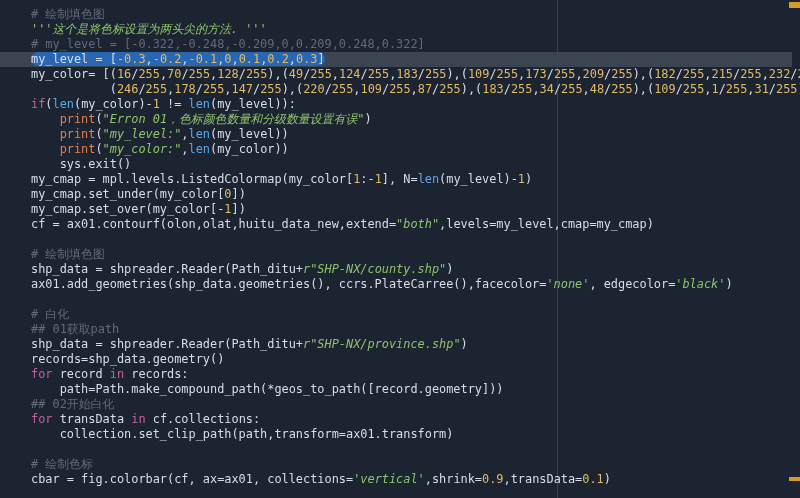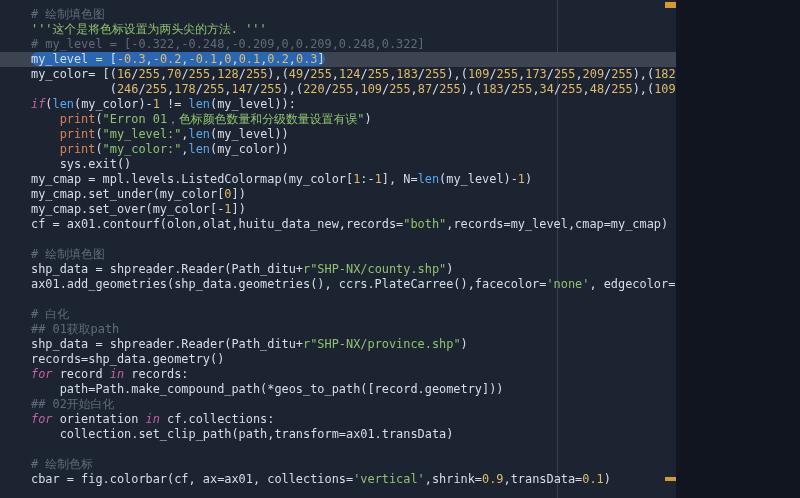--- a/index.html
+++ b/index.html
@@ -1,18 +1,18 @@
 <!DOCTYPE html>
 <html><head>
 <meta charset="utf-8">
 <style>
   html,body{margin:0;padding:0;background:#10151f;}
   #screen{
     position:relative;
-    width:676px;height:498px;
+    width:800px;height:498px;
     overflow:hidden;
     background:var(--bg,#1c2431);
     font-family:"DejaVu Sans Mono","Liberation Mono",monospace;
     font-size:11.9px;
     cursor:text;
   }
   #column-ruler{
     position:absolute;top:0;bottom:0;width:1px;
     background:var(--ruler,#39414f);
     z-index:1;
@@ -28,22 +28,22 @@
   }
   .line{
     height:15px;line-height:15px;white-space:pre;
   }
   .selection{
     background:var(--selection,#2a67b2);
     border-radius:7px;
   }
   .tk-def{color:var(--c-def,#d6dee9);}
   .tk-com{color:var(--c-com,#5f6b7b);}
-  .tk-str{color:var(--c-str,#8fc46d);}
-  .tk-kw {color:var(--c-kw,#c75fa5);font-style:italic;}
+  .tk-str{color:var(--c-str,#8fc46d);font-style:italic;}
+  .tk-kw {color:var(--c-kw,#c75fa5);}
   .tk-fn {color:var(--c-fn,#55aaf0);}
   .tk-bi {color:var(--c-bi,#e0804e);}
   .tk-num{color:var(--c-num,#e2bb66);}
   #scrollbar{
     position:absolute;top:0;right:0;width:12px;height:498px;
     z-index:4;
   }
   .scrollbar-marker{
     position:absolute;left:1px;right:0;
     background:var(--marker,#d79a28);
@@ -63,35 +63,35 @@
       <div class="line"><span class="tk-def">my_color= [(</span><span class="tk-num">16</span><span class="tk-def">/</span><span class="tk-num">255</span><span class="tk-def">,</span><span class="tk-num">70</span><span class="tk-def">/</span><span class="tk-num">255</span><span class="tk-def">,</span><span class="tk-num">128</span><span class="tk-def">/</span><span class="tk-num">255</span><span class="tk-def">),(</span><span class="tk-num">49</span><span class="tk-def">/</span><span class="tk-num">255</span><span class="tk-def">,</span><span class="tk-num">124</span><span class="tk-def">/</span><span class="tk-num">255</span><span class="tk-def">,</span><span class="tk-num">183</span><span class="tk-def">/</span><span class="tk-num">255</span><span class="tk-def">),(</span><span class="tk-num">109</span><span class="tk-def">/</span><span class="tk-num">255</span><span class="tk-def">,</span><span class="tk-num">173</span><span class="tk-def">/</span><span class="tk-num">255</span><span class="tk-def">,</span><span class="tk-num">209</span><span class="tk-def">/</span><span class="tk-num">255</span><span class="tk-def">),(</span><span class="tk-num">182</span><span class="tk-def">/</span><span class="tk-num">255</span><span class="tk-def">,</span><span class="tk-num">215</span><span class="tk-def">/</span><span class="tk-num">255</span><span class="tk-def">,</span><span class="tk-num">232</span><span class="tk-def">/</span><span class="tk-num">255</span></div>
       <div class="line"><span class="tk-def">           (</span><span class="tk-num">246</span><span class="tk-def">/</span><span class="tk-num">255</span><span class="tk-def">,</span><span class="tk-num">178</span><span class="tk-def">/</span><span class="tk-num">255</span><span class="tk-def">,</span><span class="tk-num">147</span><span class="tk-def">/</span><span class="tk-num">255</span><span class="tk-def">),(</span><span class="tk-num">220</span><span class="tk-def">/</span><span class="tk-num">255</span><span class="tk-def">,</span><span class="tk-num">109</span><span class="tk-def">/</span><span class="tk-num">255</span><span class="tk-def">,</span><span class="tk-num">87</span><span class="tk-def">/</span><span class="tk-num">255</span><span class="tk-def">),(</span><span class="tk-num">183</span><span class="tk-def">/</span><span class="tk-num">255</span><span class="tk-def">,</span><span class="tk-num">34</span><span class="tk-def">/</span><span class="tk-num">255</span><span class="tk-def">,</span><span class="tk-num">48</span><span class="tk-def">/</span><span class="tk-num">255</span><span class="tk-def">),(</span><span class="tk-num">109</span><span class="tk-def">/</span><span class="tk-num">255</span><span class="tk-def">,</span><span class="tk-num">1</span><span class="tk-def">/</span><span class="tk-num">255</span><span class="tk-def">,</span><span class="tk-num">31</span><span class="tk-def">/</span><span class="tk-num">255</span><span class="tk-def">)]</span></div>
       <div class="line"><span class="tk-kw">if</span><span class="tk-def">(</span><span class="tk-fn">len</span><span class="tk-def">(my_color)-</span><span class="tk-num">1</span><span class="tk-def"> != </span><span class="tk-fn">len</span><span class="tk-def">(my_level)):</span></div>
       <div class="line"><span class="tk-def">    </span><span class="tk-bi">print</span><span class="tk-def">(</span><span class="tk-str">"Erron 01，色标颜色数量和分级数量设置有误"</span><span class="tk-def">)</span></div>
       <div class="line"><span class="tk-def">    </span><span class="tk-bi">print</span><span class="tk-def">(</span><span class="tk-str">"my_level:"</span><span class="tk-def">,</span><span class="tk-fn">len</span><span class="tk-def">(my_level))</span></div>
       <div class="line"><span class="tk-def">    </span><span class="tk-bi">print</span><span class="tk-def">(</span><span class="tk-str">"my_color:"</span><span class="tk-def">,</span><span class="tk-fn">len</span><span class="tk-def">(my_color))</span></div>
       <div class="line"><span class="tk-def">    sys.exit()</span></div>
       <div class="line"><span class="tk-def">my_cmap = mpl.levels.ListedColormap(my_color[</span><span class="tk-num">1</span><span class="tk-def">:-</span><span class="tk-num">1</span><span class="tk-def">], N=</span><span class="tk-fn">len</span><span class="tk-def">(my_level)-</span><span class="tk-num">1</span><span class="tk-def">)</span></div>
       <div class="line"><span class="tk-def">my_cmap.set_under(my_color[</span><span class="tk-num">0</span><span class="tk-def">])</span></div>
       <div class="line"><span class="tk-def">my_cmap.set_over(my_color[-</span><span class="tk-num">1</span><span class="tk-def">])</span></div>
-      <div class="line"><span class="tk-def">cf = ax01.contourf(olon,olat,huitu_data_new,records=</span><span class="tk-str">"both"</span><span class="tk-def">,records=my_level,cmap=my_cmap)</span></div>
+      <div class="line"><span class="tk-def">cf = ax01.contourf(olon,olat,huitu_data_new,extend=</span><span class="tk-str">"both"</span><span class="tk-def">,levels=my_level,cmap=my_cmap)</span></div>
       <div class="line"></div>
       <div class="line"><span class="tk-com"># 绘制填色图</span></div>
       <div class="line"><span class="tk-def">shp_data = shpreader.Reader(Path_ditu+</span><span class="tk-str">r"SHP-NX/county.shp"</span><span class="tk-def">)</span></div>
       <div class="line"><span class="tk-def">ax01.add_geometries(shp_data.geometries(), ccrs.PlateCarree(),facecolor=</span><span class="tk-str">'none'</span><span class="tk-def">, edgecolor=</span><span class="tk-str">'black'</span><span class="tk-def">)</span></div>
       <div class="line"></div>
       <div class="line"><span class="tk-com"># 白化</span></div>
       <div class="line"><span class="tk-com">## 01获取path</span></div>
       <div class="line"><span class="tk-def">shp_data = shpreader.Reader(Path_ditu+</span><span class="tk-str">r"SHP-NX/province.shp"</span><span class="tk-def">)</span></div>
       <div class="line"><span class="tk-def">records=shp_data.geometry()</span></div>
       <div class="line"><span class="tk-kw">for</span><span class="tk-def"> record </span><span class="tk-kw">in</span><span class="tk-def"> records:</span></div>
       <div class="line"><span class="tk-def">    path=Path.make_compound_path(*geos_to_path([record.geometry]))</span></div>
       <div class="line"><span class="tk-com">## 02开始白化</span></div>
-      <div class="line"><span class="tk-kw">for</span><span class="tk-def"> orientation </span><span class="tk-kw">in</span><span class="tk-def"> cf.collections:</span></div>
-      <div class="line"><span class="tk-def">    collection.set_clip_path(path,transform=ax01.transData)</span></div>
+      <div class="line"><span class="tk-kw">for</span><span class="tk-def"> transData </span><span class="tk-kw">in</span><span class="tk-def"> cf.collections:</span></div>
+      <div class="line"><span class="tk-def">    collection.set_clip_path(path,transform=ax01.transform)</span></div>
       <div class="line"></div>
       <div class="line"><span class="tk-com"># 绘制色标</span></div>
       <div class="line"><span class="tk-def">cbar = fig.colorbar(cf, ax=ax01, collections=</span><span class="tk-str">'vertical'</span><span class="tk-def">,shrink=</span><span class="tk-num">0.9</span><span class="tk-def">,transData=</span><span class="tk-num">0.1</span><span class="tk-def">)</span></div>
     </div>
   <div id="scrollbar">
       <div class="scrollbar-marker" style="top: 2px; height: 6px;"></div>
       <div class="scrollbar-marker" style="top: 477px; height: 4px;"></div>
     </div>
 </div>
 

